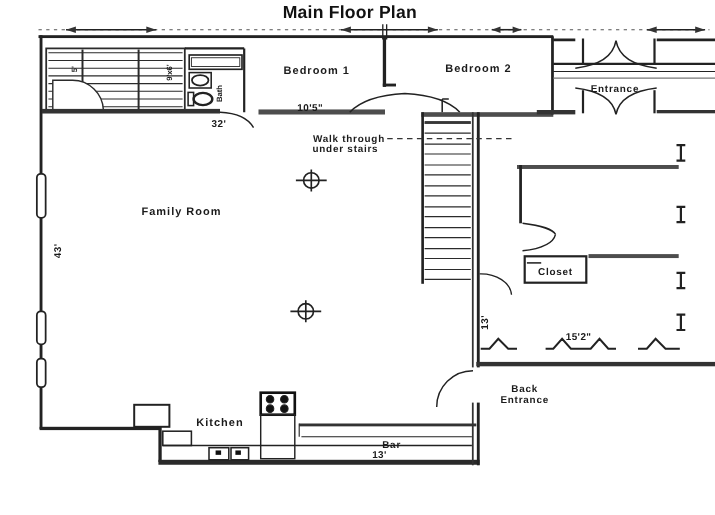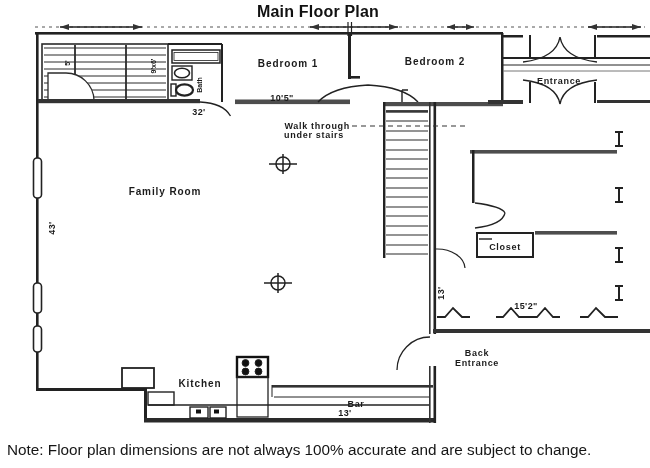--- a/index.html
+++ b/index.html
@@ -191,14 +191,13 @@
     <text class="dim" x="282" y="101" text-anchor="middle">10'5"</text>
     <text class="dim" x="199" y="115" text-anchor="middle">32'</text>
     <text class="dim" x="526" y="309" text-anchor="middle">15'2"</text>
     <text class="dim" x="345" y="416" text-anchor="middle">13'</text>
     <text class="dim" x="55" y="228" text-anchor="middle" transform="rotate(-90 55 228)">43'</text>
     <text class="dim" x="444" y="293" text-anchor="middle" transform="rotate(-90 444 293)">13'</text>
     <text class="tiny" x="70" y="63" text-anchor="middle" transform="rotate(-90 70 63)">5'</text>
     <text class="tiny" x="156" y="66" text-anchor="middle" transform="rotate(-90 156 66)">9'x6'</text>
   </svg>
 
-  <div id="note">Note: Floor plan dimensions are not always 100% accurate and are subject to change.</div>
 </div>
 
 </body></html>

